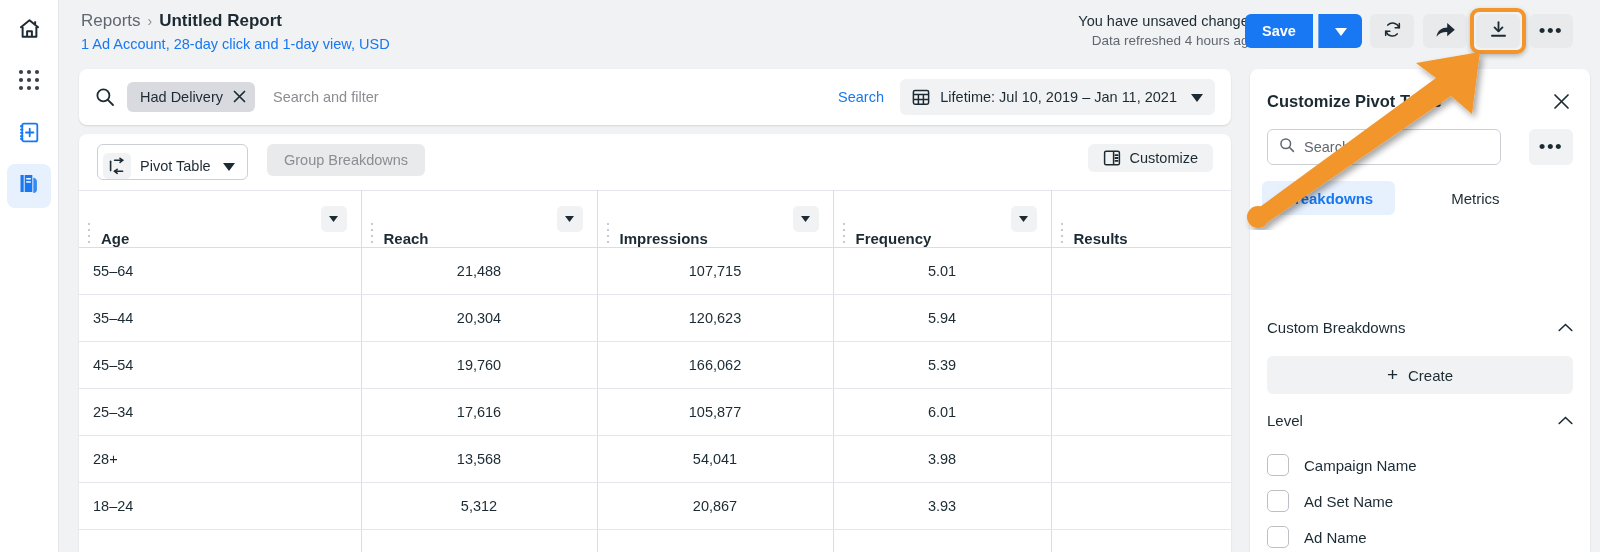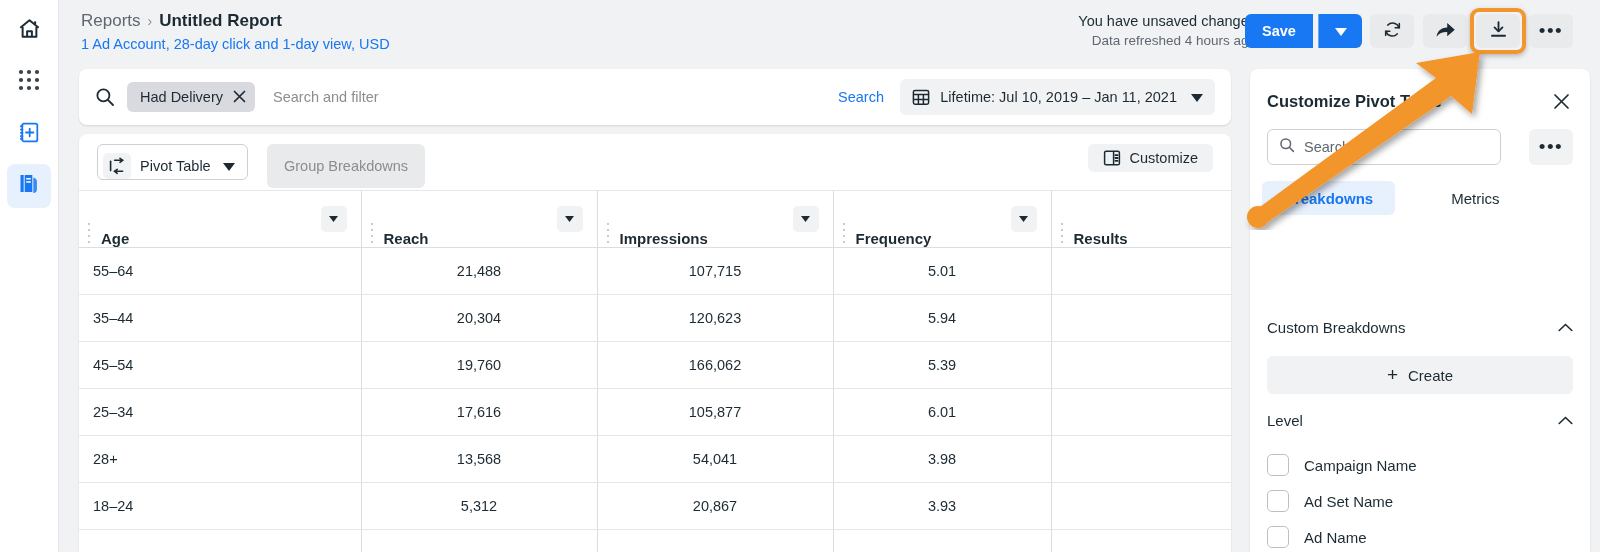--- a/index.html
+++ b/index.html
@@ -111,21 +111,21 @@
     border: 1px solid #ccd0d5; border-radius: 6px; background: #fff;
     display: flex; align-items: center; padding: 8px 12px 0 5px; cursor: pointer;
   }
   .pv-ico {
     width: 28px; height: 26px; background: #f1f2f3; border-radius: 5px;
     display: flex; align-items: center; justify-content: center; margin-right: 9px;
   }
   #pivotsel .lbl { font-size: 14.5px; color: #1c2b33; }
   #pivotsel .caret { margin-left: 12px; }
   #groupbd {
-    position: absolute; left: 188px; top: 10px; height: 44px;
+    position: absolute; left: 188px; top: 10px; height: 32px;
     background: #e9eaec; border-radius: 6px;
     display: flex; align-items: center; padding: 0 17px;
     font-size: 14.5px; color: #8a8d91; cursor: default;
   }
   #customize {
     position: absolute; right: 18px; top: 10px; height: 28px;
     background: #f1f2f3; border-radius: 6px;
     display: flex; align-items: center; padding: 0 15px;
     font-size: 14.5px; color: #1c2b33; cursor: pointer;
   }

